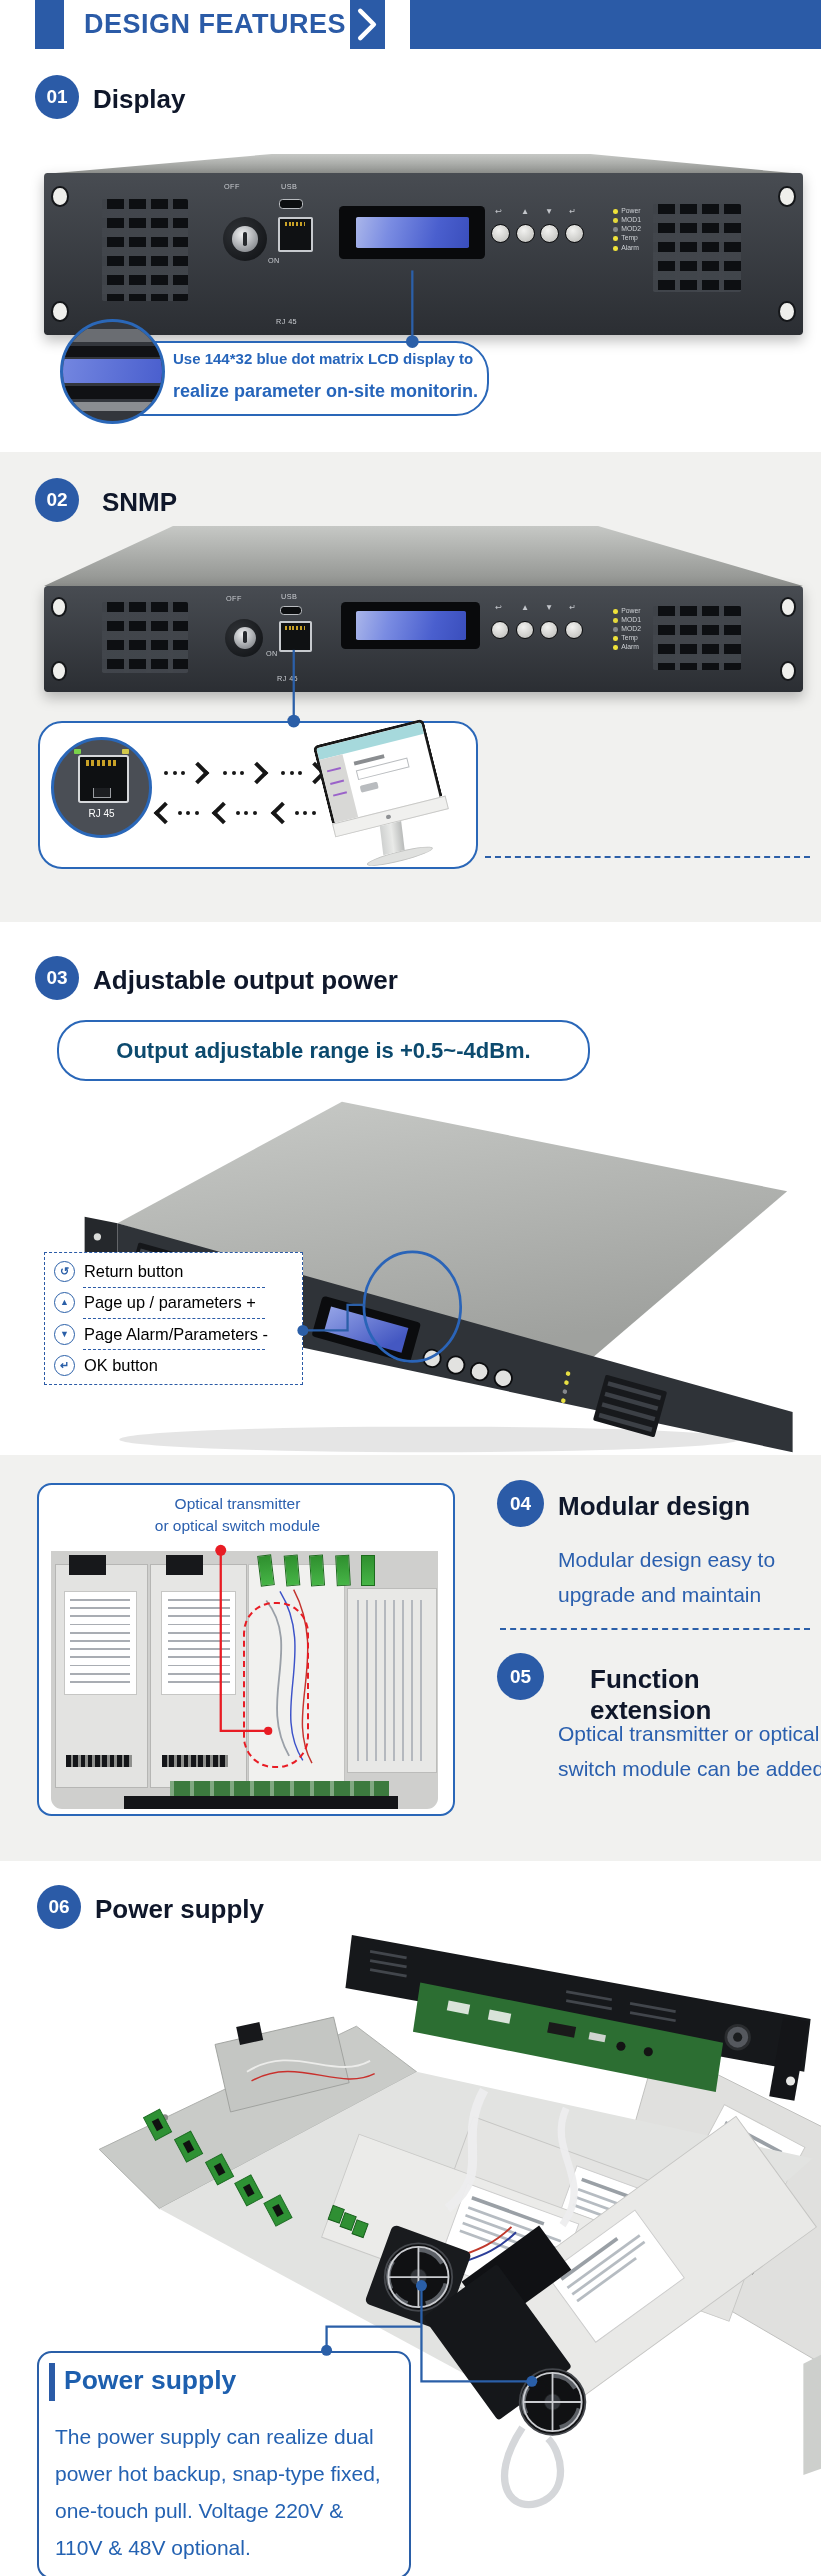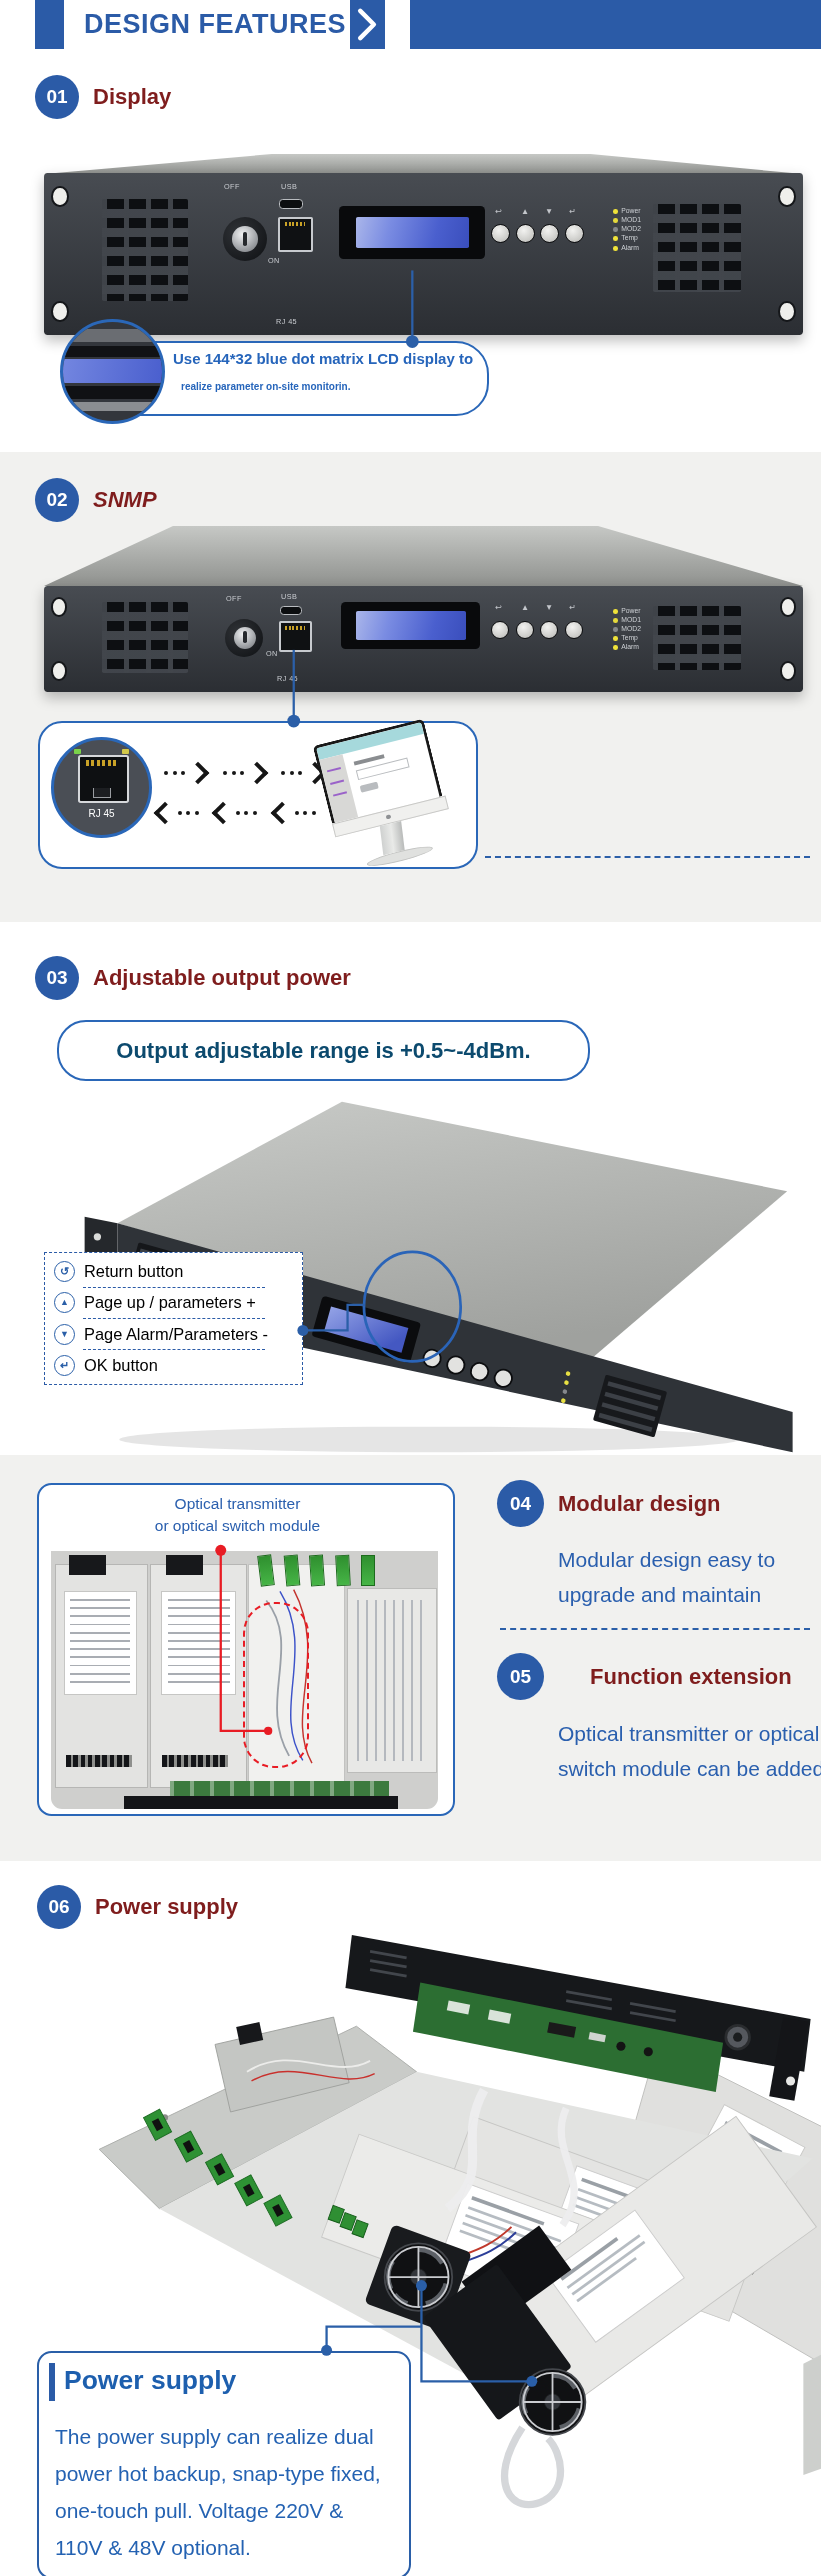--- a/index.html
+++ b/index.html
@@ -6,21 +6,21 @@
   #page{position:relative;width:821px;height:2576px;background:#fff;overflow:hidden;
         font-family:"Liberation Sans",sans-serif;}
   .abs{position:absolute;}
   .graybg{position:absolute;left:0;width:821px;background:#f1f1ef;}
   
   .hbar{position:absolute;background:#2b5ba7;}
   .htitle{position:absolute;color:#2b5ba7;font-size:27px;font-weight:bold;letter-spacing:0.5px;}
   
   .badge{position:absolute;width:44px;height:44px;border-radius:50%;background:#2b5ba7;color:#fff;
          font-weight:bold;font-size:19px;display:flex;align-items:center;justify-content:center;}
-  .stitle{position:absolute;color:#7f1d1d;font-size:22px;font-weight:bold;}
+  .stitle{position:absolute;color:#0f172a;font-size:26px;font-weight:bold;}
   
   .face{position:absolute;background:linear-gradient(#484c52,#2b2e33);border-radius:3.7px;box-shadow:0 5.5px 12.8px rgba(0,0,0,.25);}
   .trap{position:absolute;background:linear-gradient(#c6c8c5,#8f918e);}
   .ehole{position:absolute;background:#efefec;border:2.7px solid #15171a;border-radius:50%;}
   .vent{position:absolute;border-radius:1.8px;background:
      repeating-linear-gradient(90deg, rgba(66,70,76,.95) 0 4.6px, transparent 4.6px 22px),
      repeating-linear-gradient(#0d0f12 0 10px, rgba(66,70,76,.95) 10px 19px);}
   .keyring{position:absolute;border-radius:50%;background:radial-gradient(circle at 35% 35%,#2f3236,#0e1013);}
   .keycore{position:absolute;border-radius:50%;background:radial-gradient(circle at 40% 32%,#f2f3f4,#9ea1a5 62%,#6e7175);}
   .keyslot{position:absolute;background:#26292d;border-radius:1.8px;}
@@ -139,24 +139,24 @@
 
   <div class="corect" style="left:87px;top:341px;width:398px;height:71px;border-radius:33px;"></div>
   <div class="abs" style="left:60px;top:319px;width:99px;height:99px;border-radius:50%;border:3.7px solid #2a67b8;overflow:hidden;background:#33363c;">
     <div class="abs" style="left:0;top:7.3px;width:99px;height:12.8px;background:#6a6d72;"></div>
     <div class="abs" style="left:0;top:24px;width:99px;height:11px;background:#111215;"></div>
     <div class="abs" style="left:0;top:37px;width:99px;height:24px;background:linear-gradient(100deg,#7386e0,#4a5fce);"></div>
     <div class="abs" style="left:0;top:64px;width:99px;height:12.8px;background:#101114;"></div>
     <div class="abs" style="left:0;top:80px;width:99px;height:9px;background:#8a8d91;"></div>
   </div>
   <div class="cotext abs" style="left:173px;top:350px;font-size:15px;white-space:nowrap;">Use 144*32 blue dot matrix LCD display to</div>
-  <div class="cotext abs" style="left:173px;top:381px;font-size:10px;white-space:nowrap;margin-left:8px;">realize parameter on-site monitorin.</div>
+  <div class="cotext abs" style="left:173px;top:381px;font-size:18px;white-space:nowrap;">realize parameter on-site monitorin.</div>
 
   <div class="badge" style="left:35px;top:478px;">02</div>
-  <div class="stitle" style="left:93px;top:487px;font-style:italic;">SNMP</div>
+  <div class="stitle" style="left:102px;top:487px;">SNMP</div>
 
   <div>
     <div class="trap" style="left:44px;top:526px;width:759px;height:60px;clip-path:polygon(17% 0,73% 0,100% 100%,0 100%);"></div>
     <div class="face" style="left:44px;top:586px;width:759px;height:106px;"></div>
     <div class="ehole" style="left:51px;top:597px;width:12px;height:15.5px;"></div>
     <div class="ehole" style="left:51px;top:661px;width:12px;height:15.5px;"></div>
     <div class="ehole" style="left:780px;top:597px;width:12px;height:15.5px;"></div>
     <div class="ehole" style="left:780px;top:661px;width:12px;height:15.5px;"></div>
     <div class="vent" style="left:102px;top:602px;width:86px;height:71px;"></div>
     <div class="plabel" style="left:226px;top:595px;">OFF</div>

